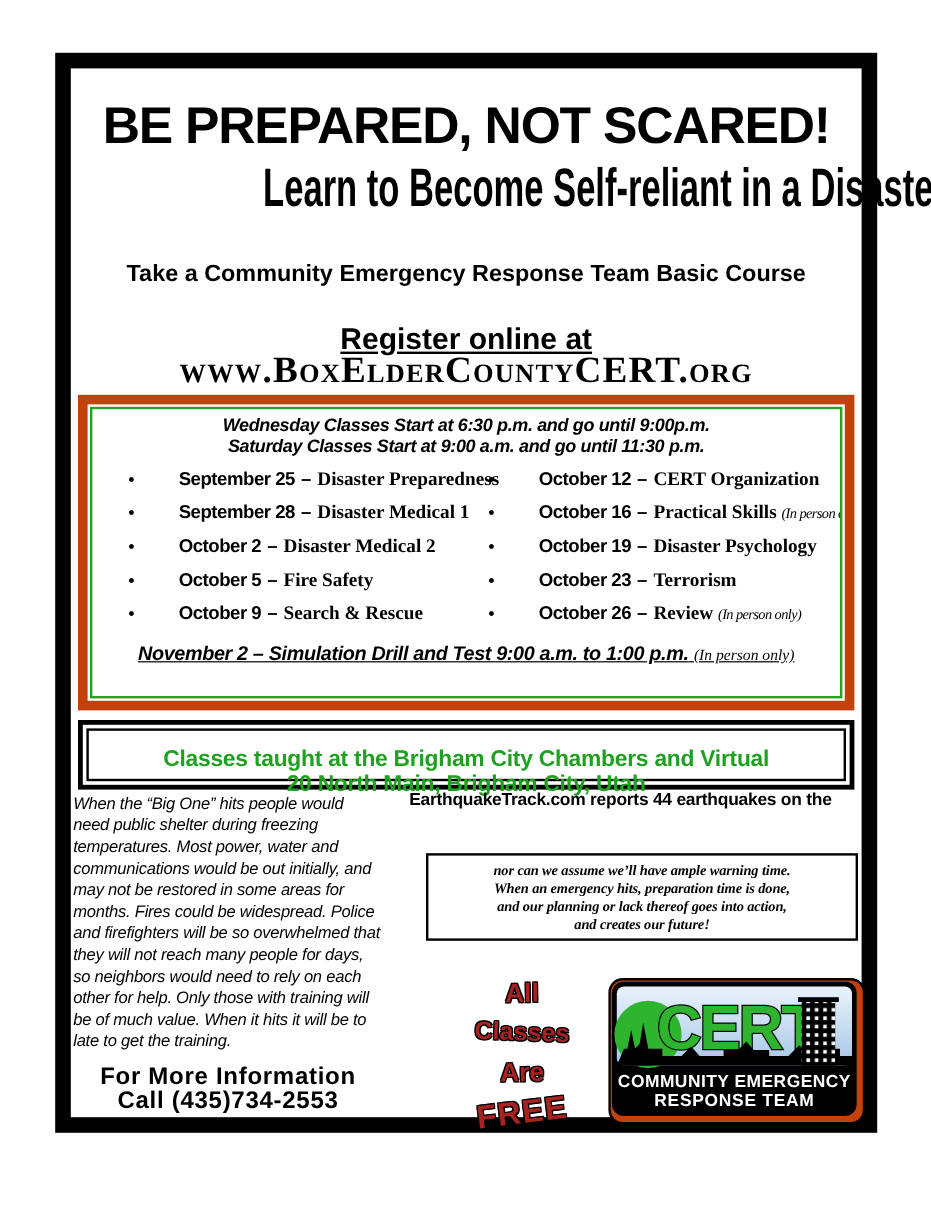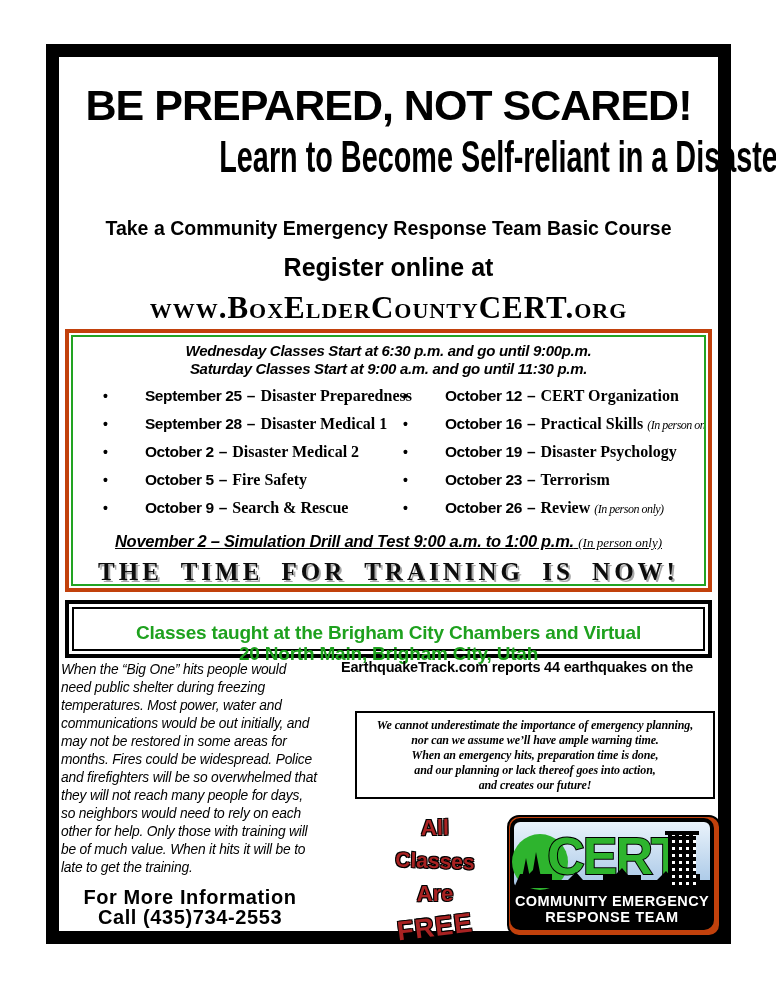--- a/index.html
+++ b/index.html
@@ -6,27 +6,27 @@
   html,body { width:776px; height:1004px; background:#ffffff; font-family:"Liberation Sans", sans-serif; }
   .canvas { position:relative; width:776px; height:1004px; background:#fff; overflow:hidden; }
   .frame { position:absolute; left:46px; top:44px; width:685px; height:900px; border:13px solid #000; background:#fff; }
   .inner { position:relative; width:659px; height:874px; }
 
   .title1 { position:absolute; top:24px; left:0; width:100%; text-align:center;
             font-weight:bold; font-size:43px; letter-spacing:-1px; color:#000; white-space:nowrap; }
   .title2-wrap { position:absolute; top:74px; left:0; width:100%; text-align:center; white-space:nowrap; }
   .title2 { display:inline-block; font-weight:bold; font-size:45px; transform:scaleX(0.64); transform-origin:center; letter-spacing:0px; }
   .course { position:absolute; top:160px; left:0; width:100%; text-align:center; font-weight:bold; font-size:19.5px; white-space:nowrap; }
-  .register { position:absolute; top:196px; left:0; width:100%; text-align:center; font-weight:bold; font-size:25px; }
+  .register { position:absolute; top:212px; left:0; width:100%; text-align:center; font-weight:bold; font-size:25px;text-decoration:underline; }
   .website  { position:absolute; top:233px; left:0; width:100%; text-align:center;
               font-family:"Liberation Serif", serif; font-weight:bold; font-size:31px;
               font-variant:small-caps; letter-spacing:1px; }
 
   .sched { position:absolute; top:272px; left:6px; width:647px; height:263px;
-           border:4px solid #c2410c; padding:2px; background:#fff; }
+           border:8px solid #c2410c; padding:2px; background:#fff; }
   .sched-inner { width:100%; height:100%; border:2px solid #22a322; padding:5px 8px 0 8px; overflow:hidden; }
   .times { text-align:center; font-weight:bold; font-style:italic; font-size:15px; line-height:18px; letter-spacing:-0.3px; }
   .grid { display:flex; margin-top:9px; padding-left:22px; }
   .col-l { width:300px; }
   .col-r { width:305px; }
   .row { display:flex; align-items:baseline; height:28px; white-space:nowrap; }
   .blt { font-size:14px; font-weight:bold; margin-right:13px; }
   .date { font-weight:bold; font-size:15.5px; letter-spacing:-0.4px;margin-left:24px; }
   .dash { font-weight:bold; font-size:15.5px; margin:0 5px; }
   .topic { font-family:"Liberation Serif", serif; font-weight:bold; font-size:16px; }
@@ -162,21 +162,20 @@
                   <span class="dash">–</span>
                   <span class="topic">Review</span>
                   <span class="note">(In person only)</span>
                 </div>
             </div>
           </div>
           <div class="sim">
             <span class="sim-main">November 2 – Simulation Drill and Test 9:00 a.m. to 1:00 p.m.</span>
             <span class="sim-note">(In person only)</span>
           </div>
-          <div class="cta">THE TIME FOR TRAINING IS NOW!</div>
         </div>
       </div>
 
       <div class="loc">
         <div class="loc-inner">
           <div>Classes taught at the Brigham City Chambers and Virtual</div>
           <div>20 North Main, Brigham City, Utah</div>
         </div>
       </div>
 
@@ -185,21 +184,20 @@
       <div class="moreinfo">
         <div>For More Information</div>
         <div>Call (435)734-2553</div>
       </div>
 
       <div class="quake">
         <div>EarthquakeTrack.com reports 44 earthquakes on the</div>
       </div>
 
       <div class="quote">
-        <div>We cannot underestimate the importance of emergency planning,</div>
         <div>nor can we assume we’ll have ample warning time.</div>
         <div>When an emergency hits, preparation time is done,</div>
         <div>and our planning or lack thereof goes into action,</div>
         <div>and creates our future!</div>
       </div>
 
       <div class="free">
         <span class="free-word fw0">All</span>
         <span class="free-word fw1">Classes</span>
         <span class="free-word fw2">Are</span>

